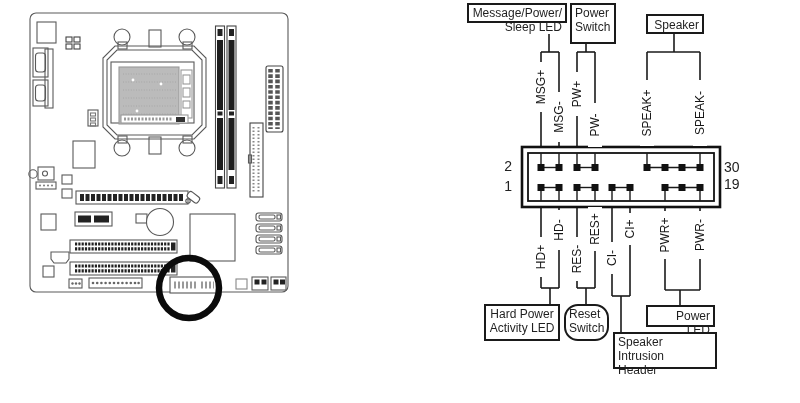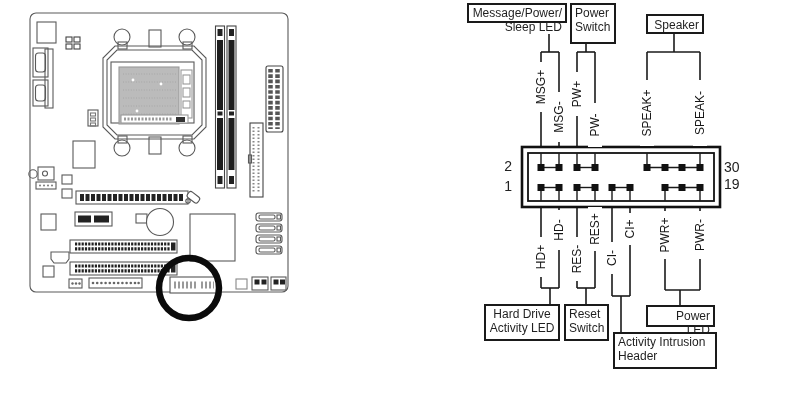--- a/index.html
+++ b/index.html
@@ -326,26 +326,26 @@
         <rect x="696.5" y="184" width="7" height="7"></rect>
       </g>
     </g>
   </svg>
 
   <div class="box ta-r" style="left:467px;top:3px;width:100px;height:20px;">Message/Power/
 Sleep LED</div>
   <div class="box" style="left:570px;top:3px;width:46px;height:41px;">Power
 Switch</div>
   <div class="box single ta-c" style="left:646px;top:14px;width:58px;height:20px;">Speaker</div>
-  <div class="box ta-c" style="left:484px;top:304px;width:76px;height:37px;">Hard Drive
+  <div class="box ta-c" style="left:484px;top:304px;width:76px;height:37px;">Hard Power
 Activity LED</div>
-  <div class="box" style="left:564px;top:304px;width:45px;height:37px;">Reset
+  <div class="box" style="left:564px;top:304px;width:45px;height:37px;border-radius:14px;">Reset
 Switch</div>
   <div class="box single ta-c" style="left:646px;top:305px;width:69px;height:22px;">Power LED</div>
-  <div class="box" style="left:613px;top:332px;width:104px;height:37px;">Activity Intrusion
+  <div class="box" style="left:613px;top:332px;width:104px;height:37px;">Speaker Intrusion
 Header</div>
 
   <div class="pinlbl" style="left:516px;top:80px;width:50px;">MSG+</div>
   <div class="pinlbl" style="left:534px;top:110px;width:50px;">MSG-</div>
   <div class="pinlbl" style="left:555px;top:87px;width:44px;">PW+</div>
   <div class="pinlbl" style="left:573px;top:118px;width:44px;">PW-</div>
   <div class="pinlbl" style="left:614px;top:106px;width:66px;">SPEAK+</div>
   <div class="pinlbl" style="left:667px;top:106px;width:66px;">SPEAK-</div>
 
   <div class="pinlbl" style="left:521px;top:250px;width:40px;">HD+</div>

